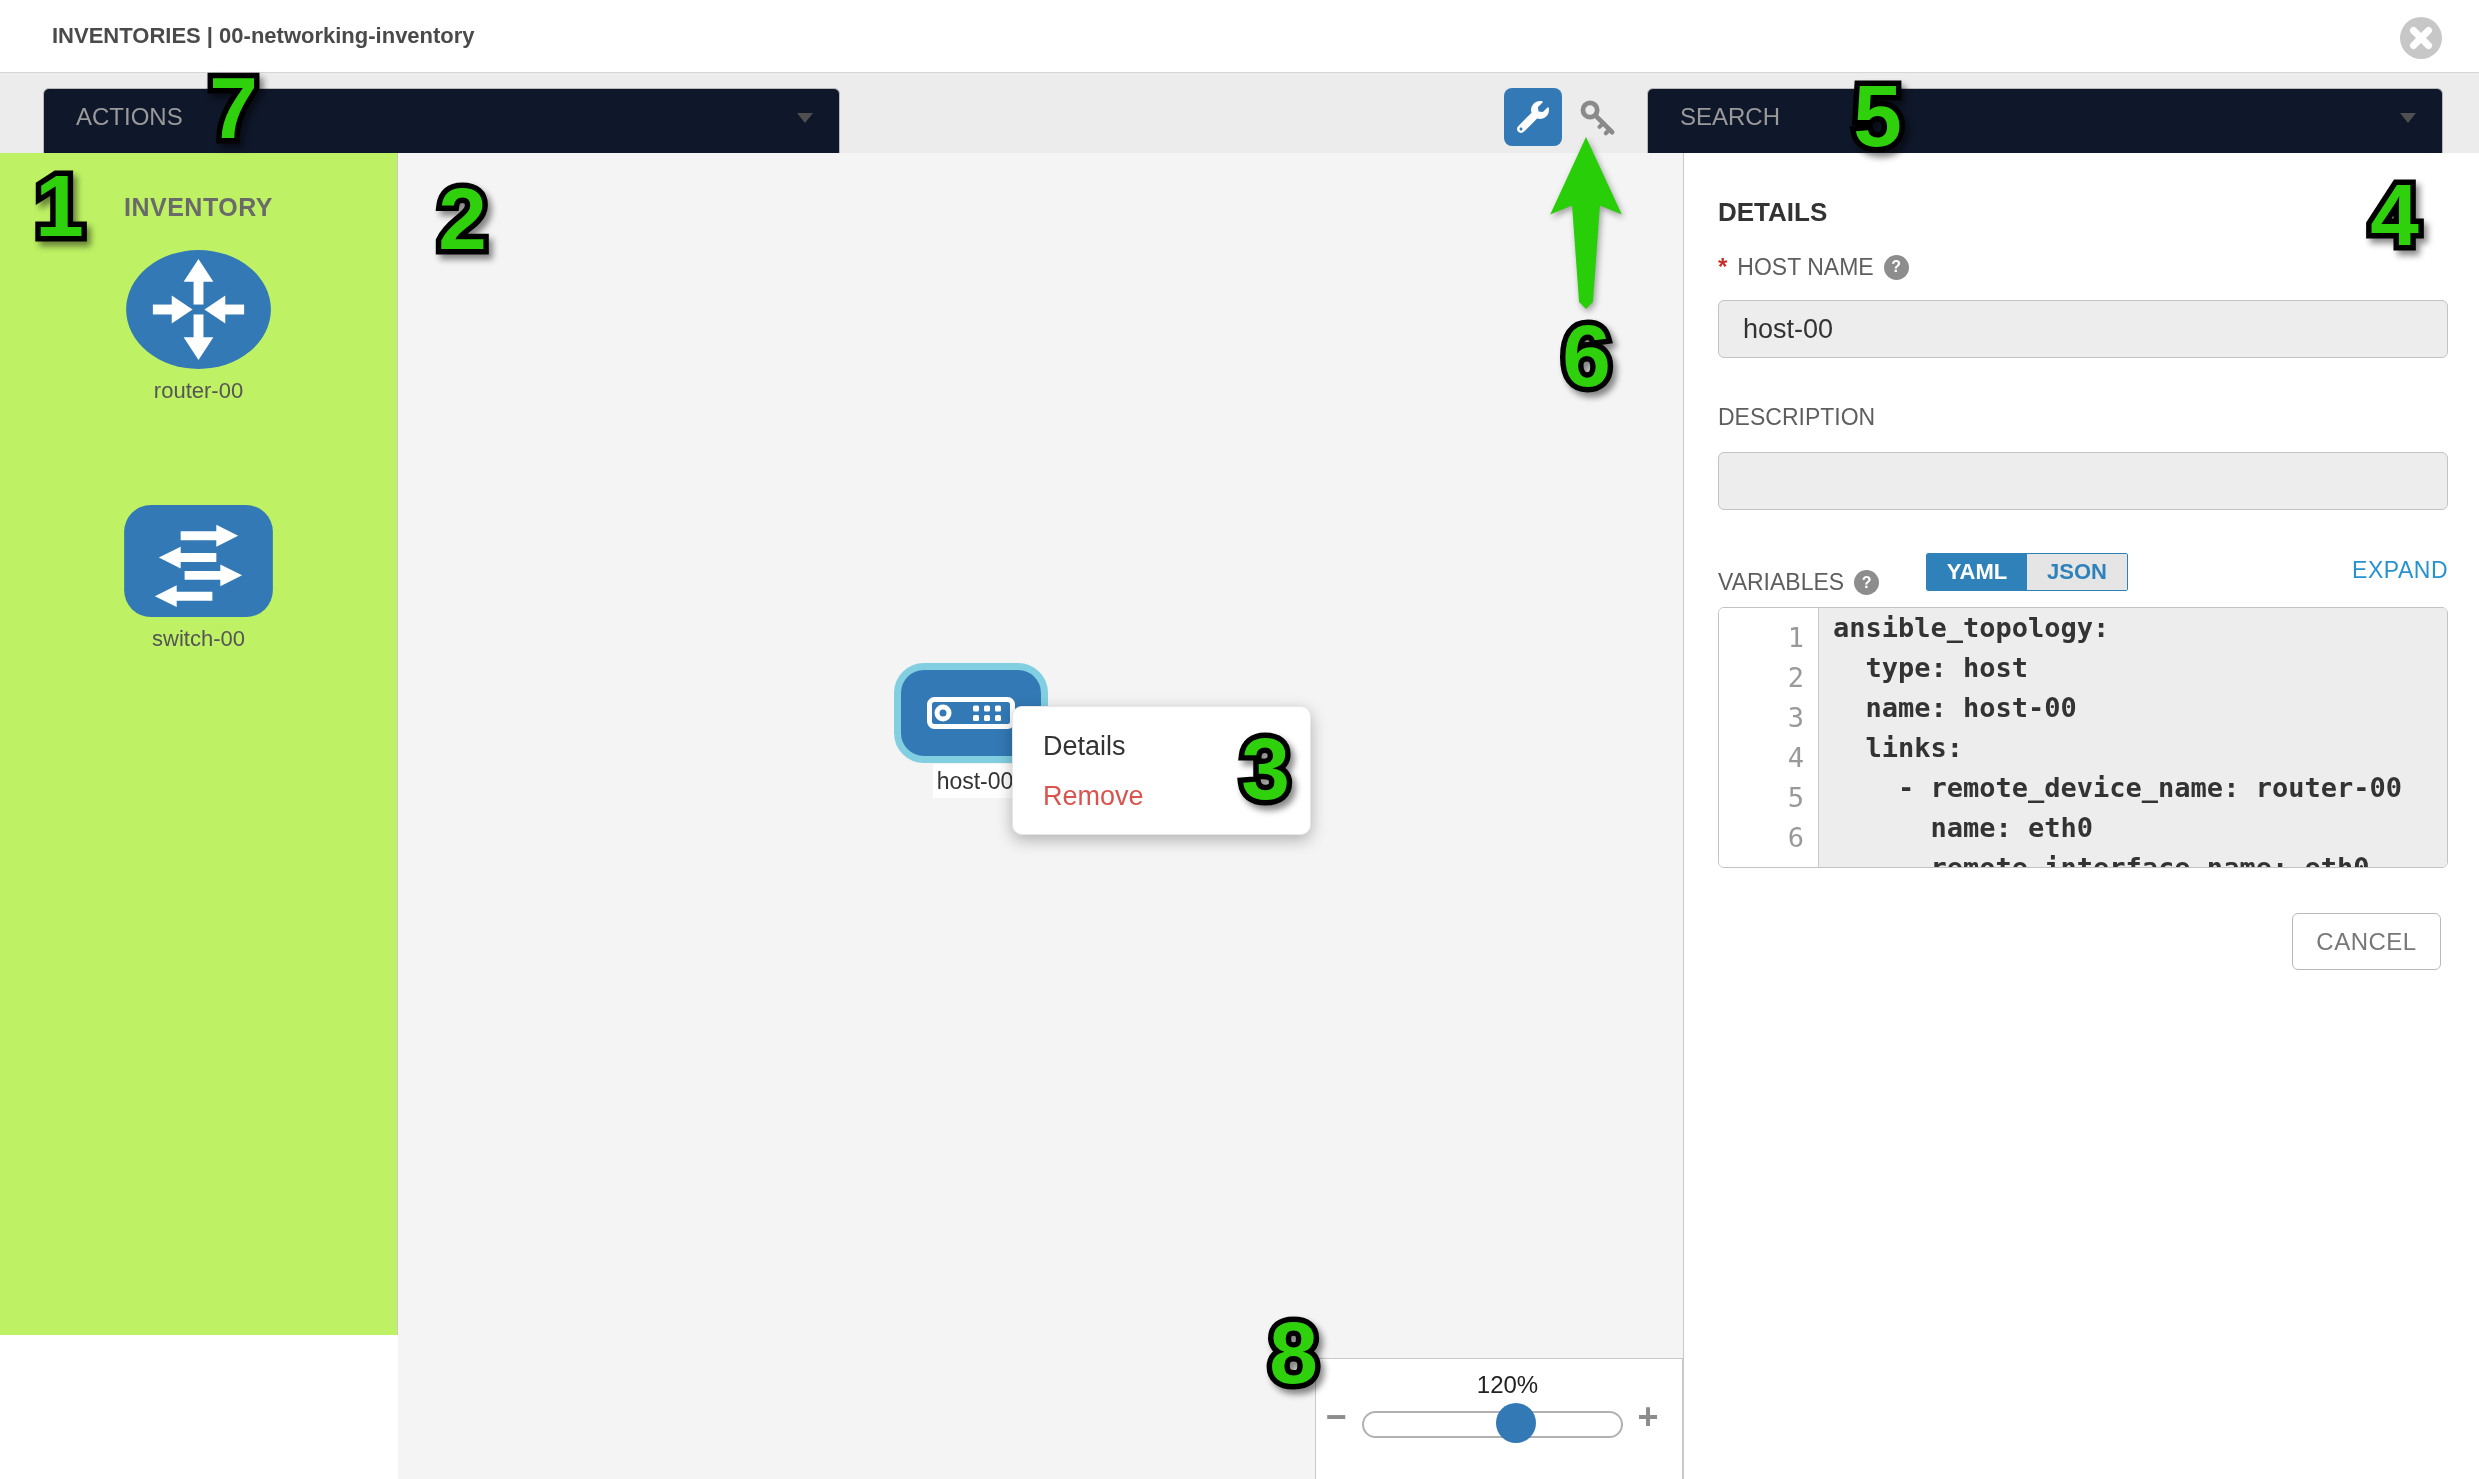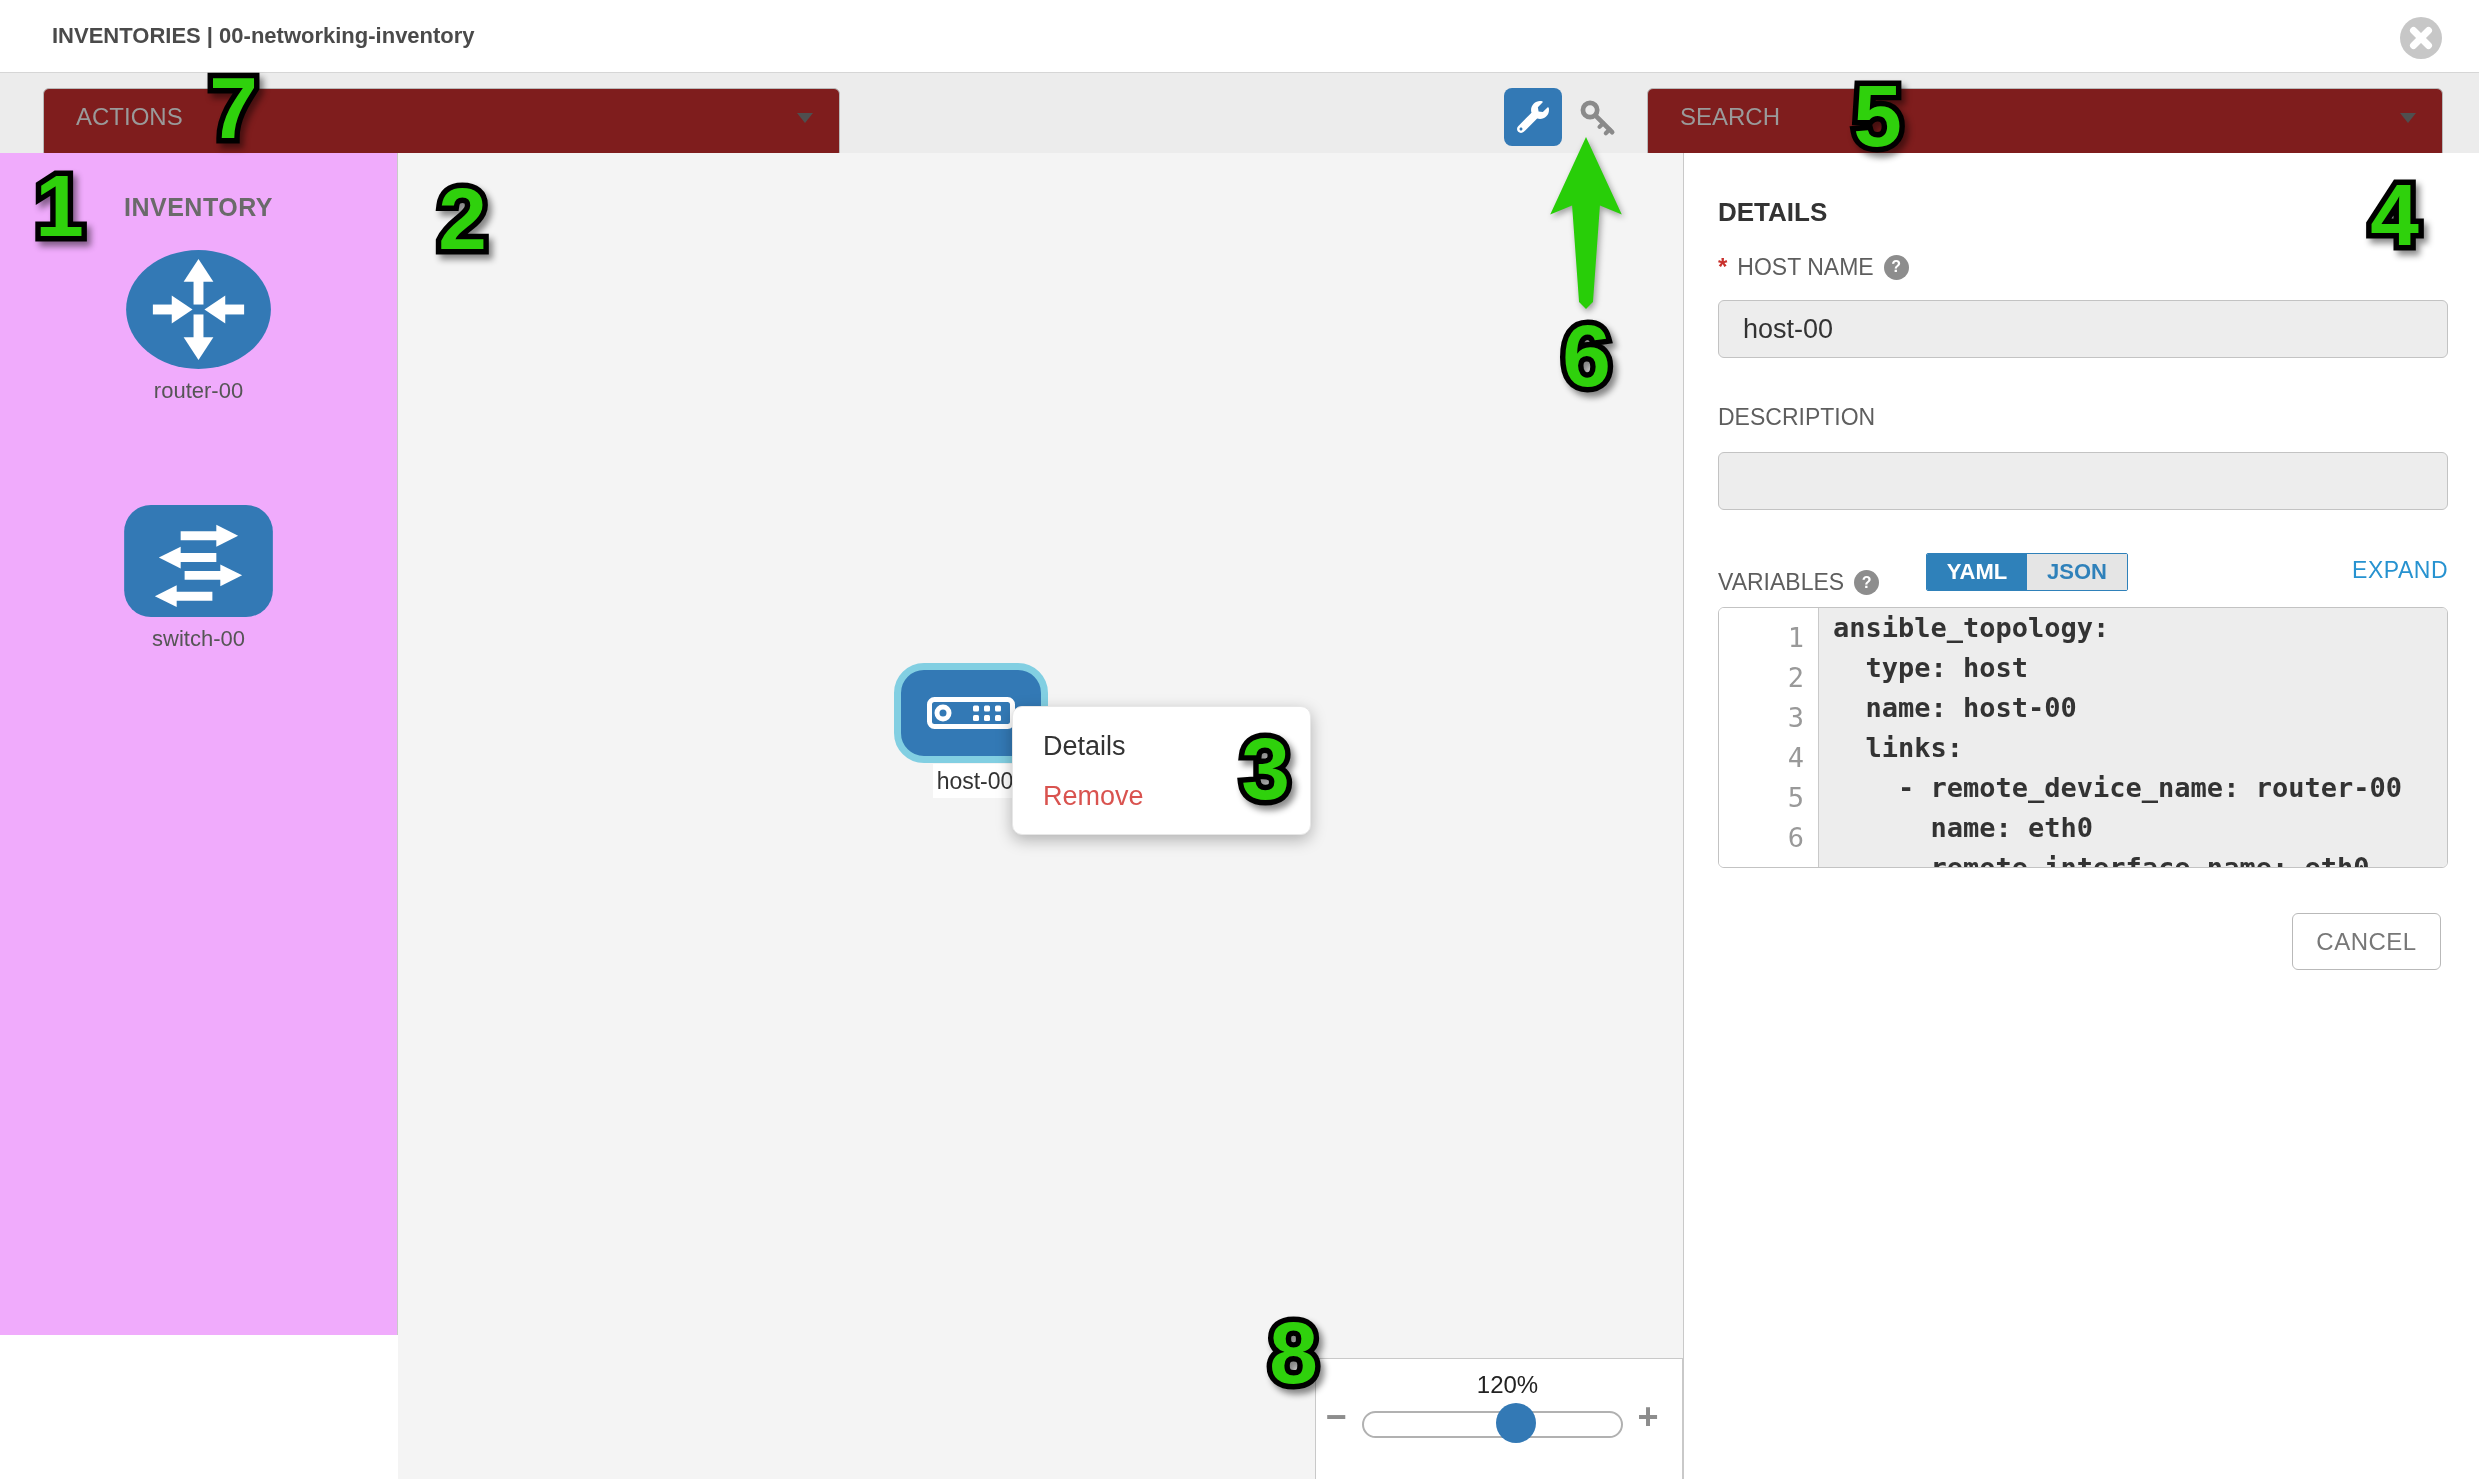--- a/index.html
+++ b/index.html
@@ -23,32 +23,32 @@
   .page{position:absolute;left:0;top:0;width:2480px;height:1480px;}
 
   
   .header{position:absolute;left:0;top:0;width:2480px;height:72px;background:#fff;}
   .header-title{position:absolute;left:52px;top:0;line-height:72px;font-size:22px;font-weight:bold;color:#4a4a4a;}
   .close-btn{position:absolute;left:2400px;top:17px;width:42px;height:42px;cursor:pointer;}
 
   
   .toolbar{position:absolute;left:0;top:72px;width:2480px;height:82px;background:var(--toolbar-bg);
     border-top:1px solid #d6d6d6;border-bottom:1px solid var(--border);}
-  .dropdown{position:absolute;top:15px;height:70px;background:#7f1d1d;border:1px solid #b9b9b9;border-radius:6px;}
+  .dropdown{position:absolute;top:15px;height:70px;background:#0f172a;border:1px solid #b9b9b9;border-radius:6px;}
   .dropdown .dd-label{position:absolute;left:32px;top:0;line-height:55px;font-size:24px;color:var(--muted);}
   .caret{position:absolute;right:26px;top:24px;width:0;height:0;
     border-left:8px solid transparent;border-right:8px solid transparent;border-top:10px solid #4f4f4f;}
   .actions-dd{left:43px;width:797px;}
   .search-dd{left:1647px;width:796px;}
   .wrench-btn{position:absolute;left:1504px;top:15px;width:58px;height:58px;background:var(--accent);
     border-radius:8px;border:none;display:flex;align-items:center;justify-content:center;cursor:pointer;}
   .key-btn{position:absolute;left:1578px;top:25px;width:42px;height:42px;cursor:pointer;}
 
   
-  .inv-panel{position:absolute;left:0;top:153px;width:398px;height:1182px;background:#f0abfc;border-right:1px solid var(--border);}
+  .inv-panel{position:absolute;left:0;top:153px;width:398px;height:1182px;background:#bef264;border-right:1px solid var(--border);}
   .inv-title{position:absolute;left:0;top:40px;width:100%;text-align:center;font-size:25px;font-weight:bold;
     color:#6a6a6a;letter-spacing:0.5px;}
   .inv-item{position:absolute;width:100%;cursor:pointer;}
   .inv-item .inv-icon{display:block;margin:0 auto;}
   .inv-item .inv-label{display:block;text-align:center;font-size:22px;color:#555;margin-top:8px;}
   .inv-item.router{top:96px;}
   .inv-item.switch{top:351px;}
 
   
   .canvas{position:absolute;left:398px;top:153px;width:1286px;height:1326px;background:var(--canvas-bg);

